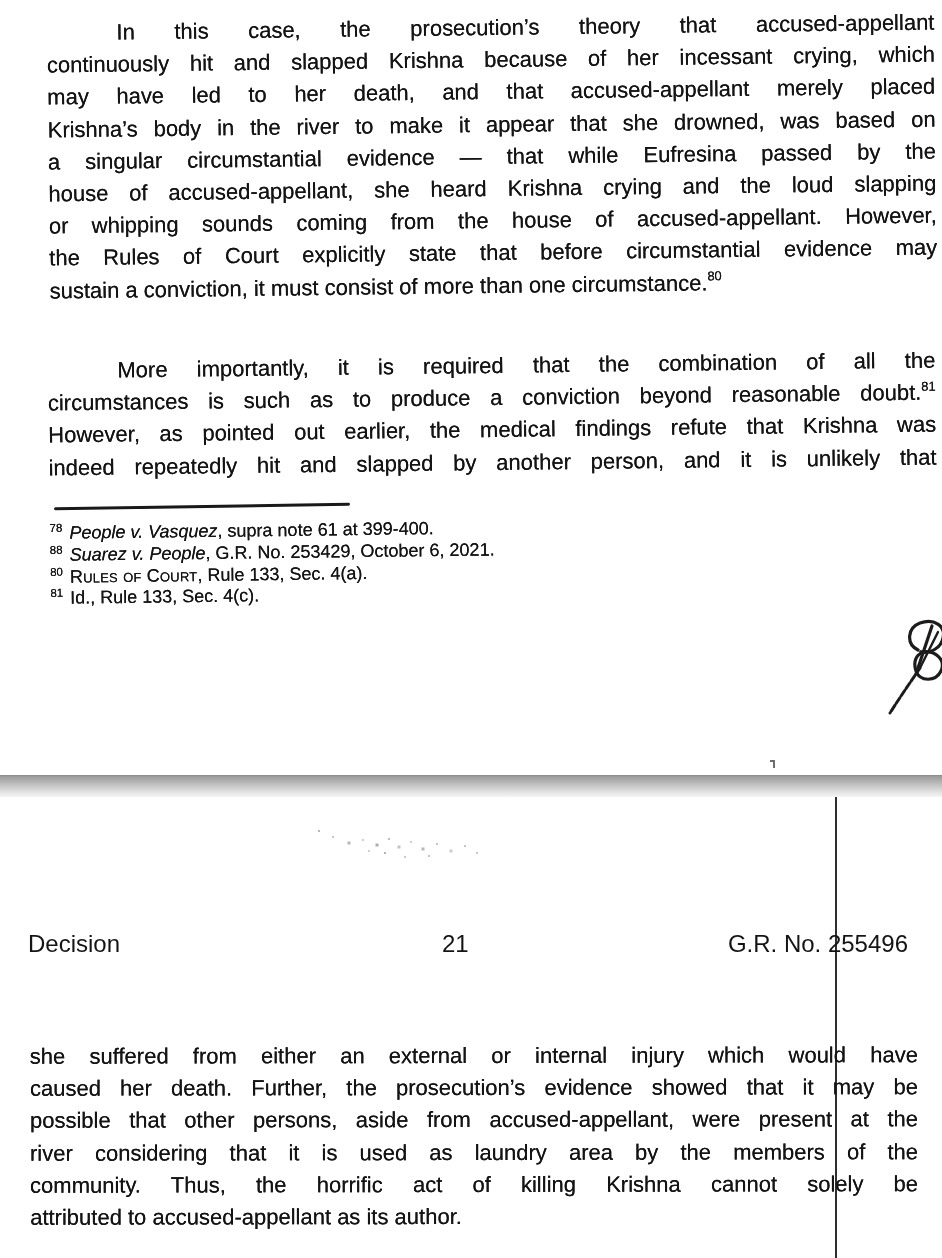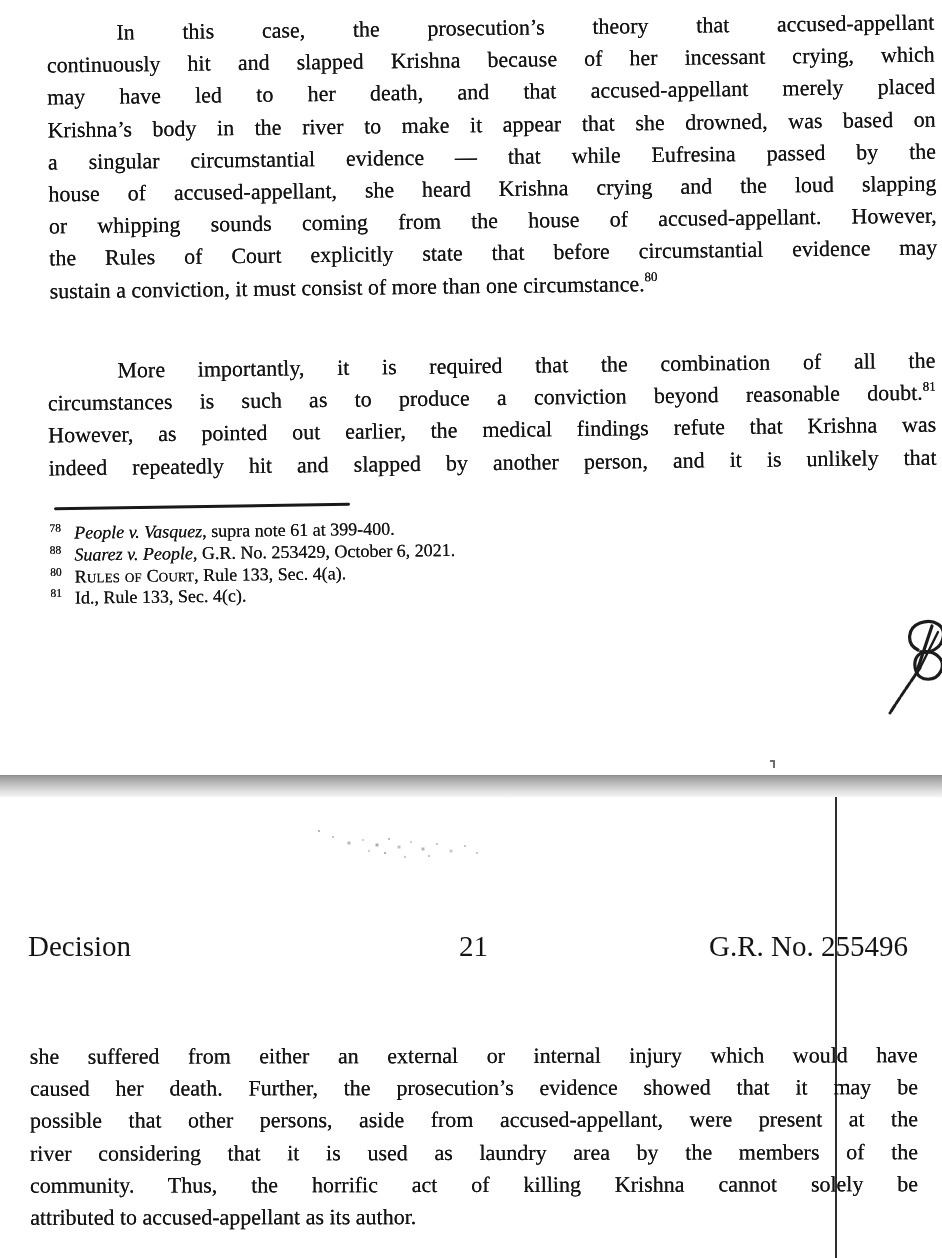--- a/index.html
+++ b/index.html
@@ -3,21 +3,21 @@
 <meta charset="utf-8">
 <style>
   * { margin: 0; padding: 0; box-sizing: border-box; }
   html, body { background: #ffffff; }
   .canvas {
     position: relative;
     width: 942px;
     height: 1258px;
     background: #ffffff;
     overflow: hidden;
-    font-family: Liberation Serif, serif;
+    font-family: Liberation Sans, sans-serif;
     color: #141414;
   }
   
   .para {
     position: absolute;
     left: 48px;
     width: 888px;
     font-size: 22px;
     line-height: 32.2px;
     text-shadow: 0 0 0.45px #1a1a1a;
@@ -47,43 +47,43 @@
     position: absolute;
     left: 50px;
     top: 519px;
     width: 640px;
     font-size: 18px;
     line-height: 21.8px;
     white-space: nowrap;
     text-shadow: 0 0 0.3px #1a1a1a;
     transform: rotate(-0.7deg);
   }
-  .footnotes sup { font-size: 11.5px; margin-right: 13px; line-height: 0; }
+  .footnotes sup { font-size: 11.5px; margin-right: 7px; line-height: 0; }
   .it { font-style: italic; }
   .sc { font-variant: small-caps; letter-spacing: 0.2px; }
   
   .sig { position: absolute; left: 880px; top: 616px; width: 62px; height: 112px; }
   
   .band {
     position: absolute;
     left: 0; top: 775px;
     width: 942px; height: 22px;
     border-top: 1px solid #8d8d8d;
     background: linear-gradient(180deg, #989898 0%, #aeaeae 22%, #cccccc 52%, #e7e7e7 82%, #f5f5f5 100%);
   }
   
   .vline {
     position: absolute;
     left: 835px; top: 797px;
     width: 2px; height: 461px;
     background: #2e2e2e;
   }
-  .header-row { position: absolute; left: 0; top: 930px; width: 942px; height: 30px; font-size: 29px; }
+  .header-row { position: absolute; left: 0; top: 930px; width: 942px; height: 30px; font-size: 24px; }
   .hdr-left  { position: absolute; left: 28px; }
-  .hdr-center{ position: absolute; left: 459px; }
+  .hdr-center{ position: absolute; left: 442px; }
   .hdr-right { position: absolute; right: 34px; }
   .para2page {
     position: absolute;
     left: 30px; top: 1040px;
     width: 888px;
     font-size: 22px;
     line-height: 32.2px;
     text-shadow: 0 0 0.45px #1a1a1a;
     transform: rotate(-0.1deg);
   }

